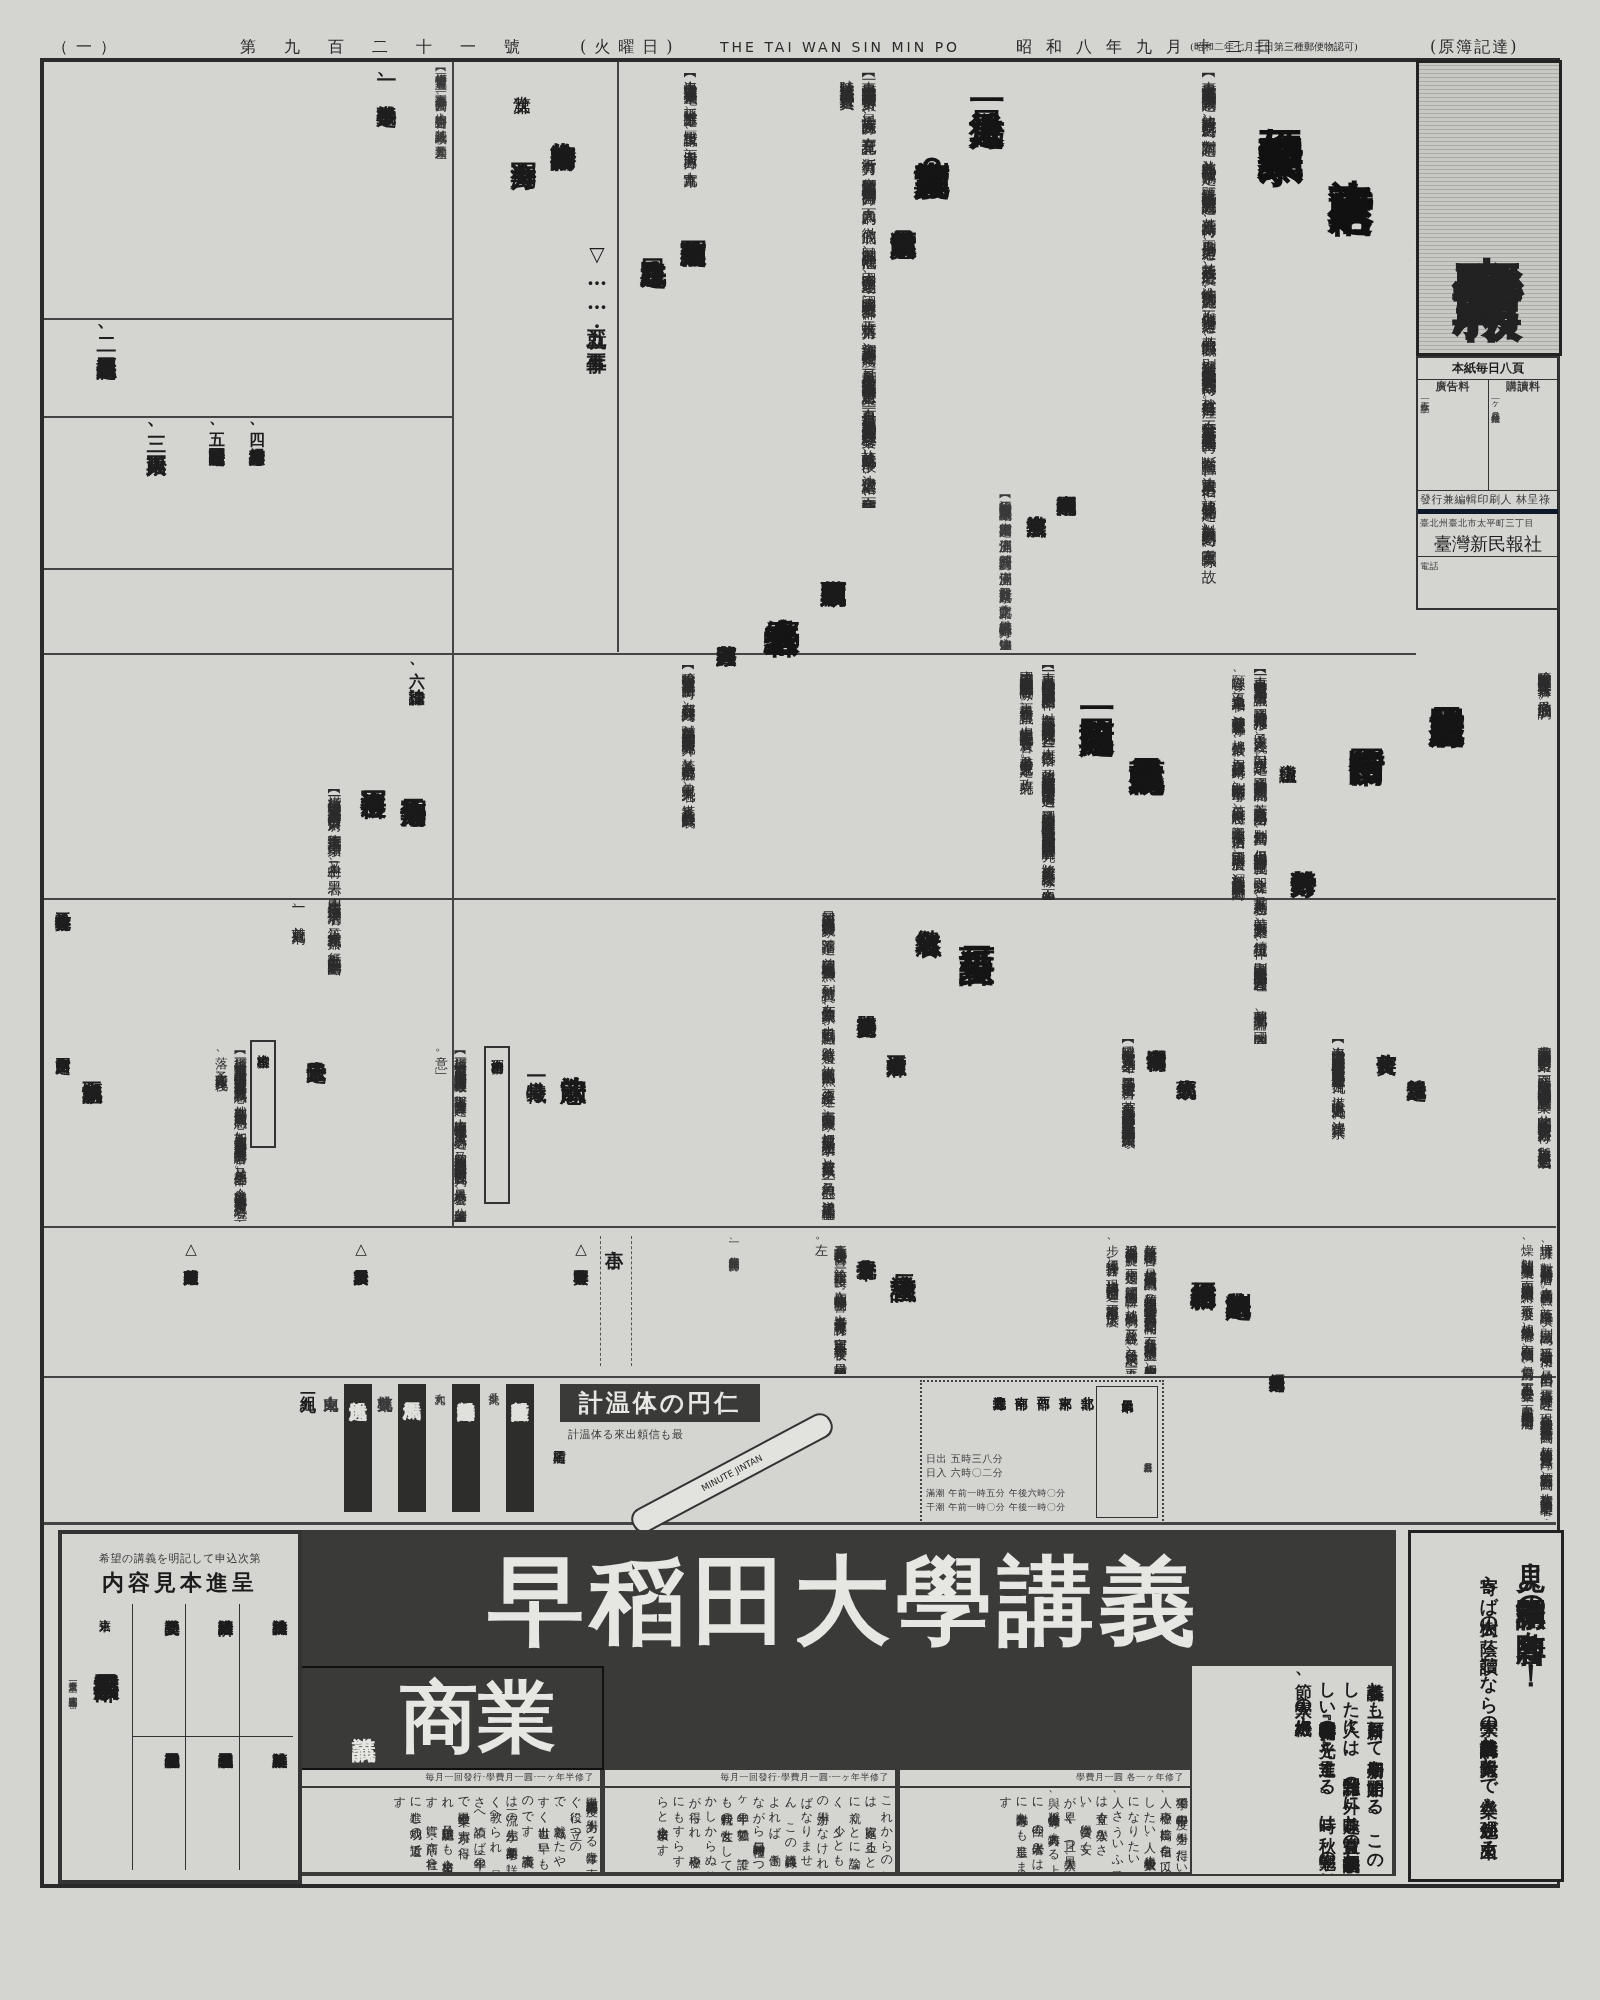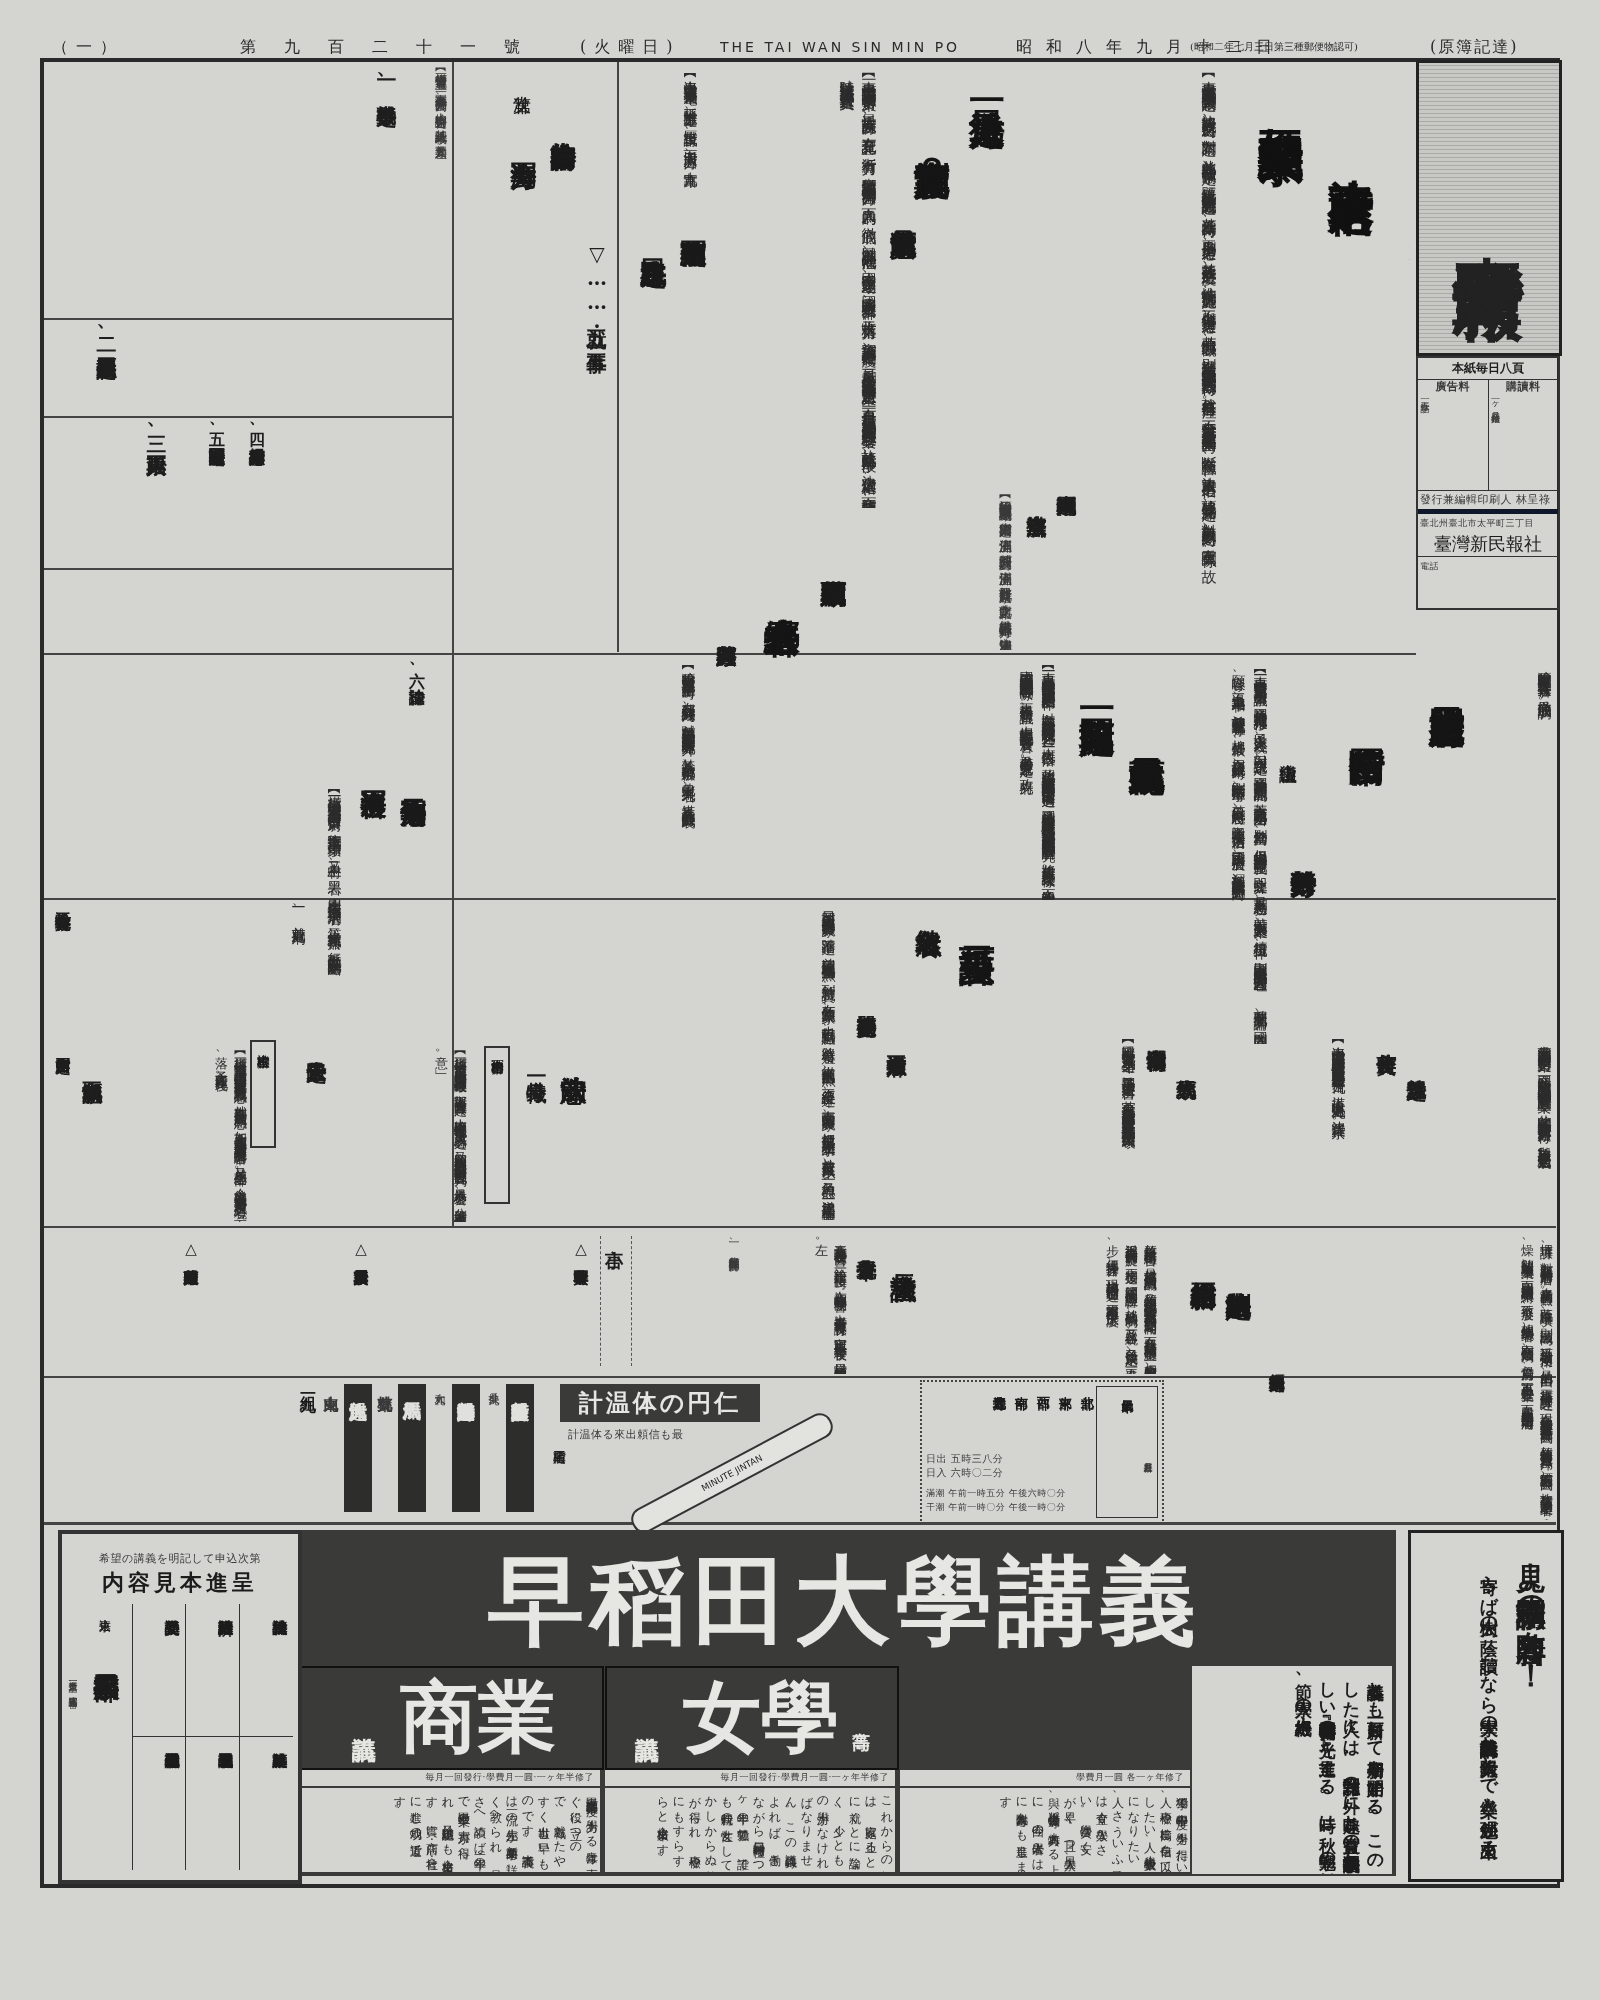--- a/index.html
+++ b/index.html
@@ -251,25 +251,20 @@
     <div class="ship-head" style="height:120px;">辰馬汽船</div>
     <div class="vt small-text" style="height:120px;font-size:15px;font-weight:bold;">桃葉丸</div>
     <div class="ship-head" style="height:120px;">大連汽船</div>
     <div class="vt small-text" style="height:120px;font-size:15px;font-weight:bold;">山東丸</div>
     <div class="vt" style="height:120px;font-size:16px;font-weight:bold;">九一組</div>
   </div>
 
   <div class="block ad-dark" style="left:296px;top:1530px;width:1100px;height:346px;"></div>
   <div class="ad-big" style="color:#e6e6e2;">早稻田大學講義</div>
 
-  <div class="ad-sub" style="left:605px;width:290px;background:#3a3a38;color:#e6e6e2;border:2px solid #111;">
-    <span class="vt">講義</span>
-    <span style="margin-left:20px;">女學</span>
-    <span class="vt" style="font-size:18px;margin-left:10px;">高等</span>
-  </div>
   <div class="ad-sub" style="left:300px;width:300px;background:#3a3a38;color:#e6e6e2;border:2px solid #111;">
     <span class="vt">講義</span>
     <span style="margin-left:20px;">商業</span>
   </div>
 
   <div class="block small-text" style="left:900px;top:1770px;width:290px;height:16px;background:#d4d4d1;font-size:9px;text-align:right;padding-right:6px;box-sizing:border-box;">學費月一圓 各一ヶ年修了</div>
   <div class="block small-text" style="left:605px;top:1770px;width:290px;height:16px;background:#d4d4d1;font-size:9px;text-align:right;padding-right:6px;box-sizing:border-box;">毎月一回發行·學費月一圓·一ヶ年半修了</div>
   <div class="block small-text" style="left:300px;top:1770px;width:300px;height:16px;background:#d4d4d1;font-size:9px;text-align:right;padding-right:6px;box-sizing:border-box;">毎月一回發行·學費月一圓·一ヶ年半修了</div>
 
   <div class="block vt body-text" style="left:900px;top:1788px;width:290px;height:84px;background:#d4d4d1;font-size:12px;line-height:16px;">獨學で中學程度の學力を得たい人、專檢や高檢に自信を以て及第したい人、小學校教員や陸海軍軍人になりたい人、さういふ諸君は今直ぐ入學なさい。學費は安く、卒業が早く、且つ早大入學、學費給與、奨學金提供等の大特典ある上に、今回の入學者には特に九大附錄をも進呈します。</div>

